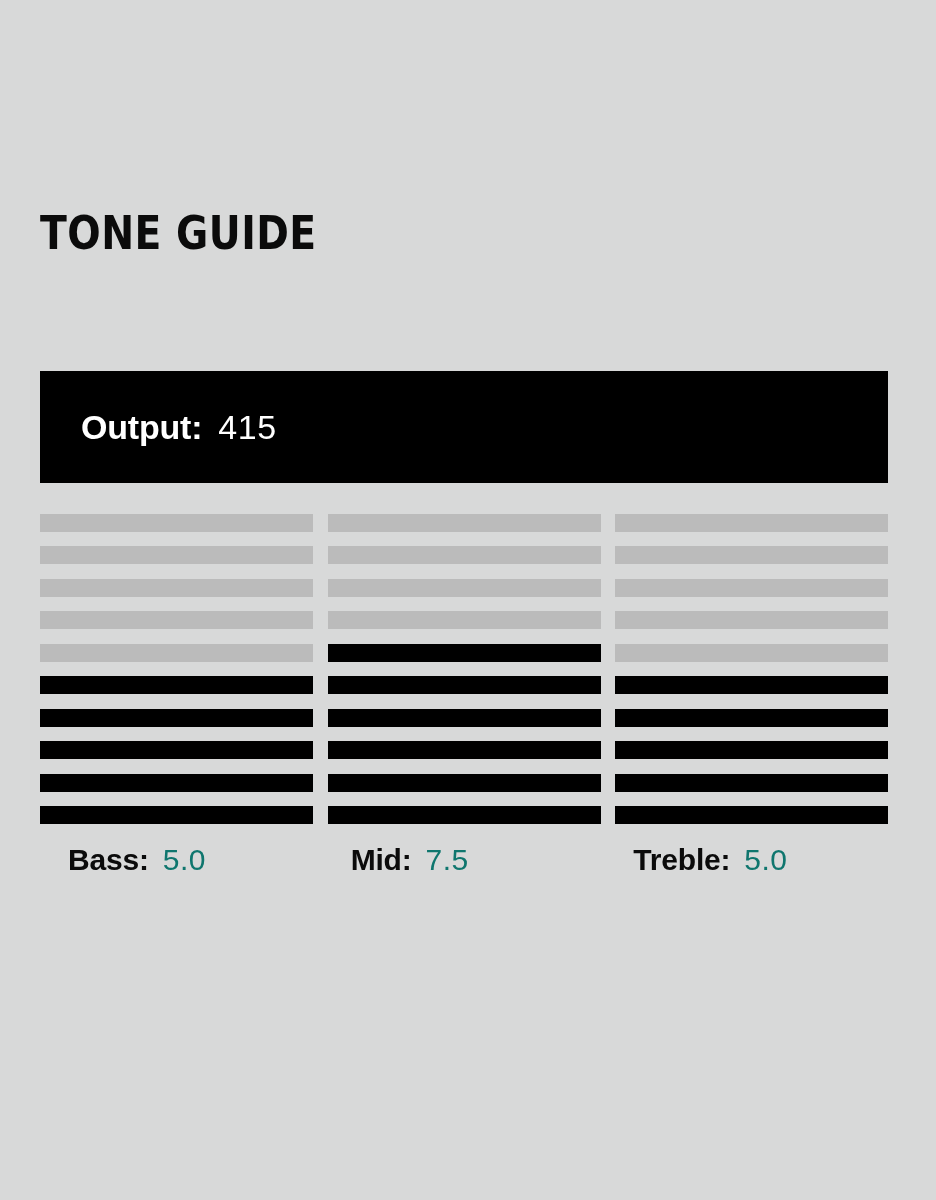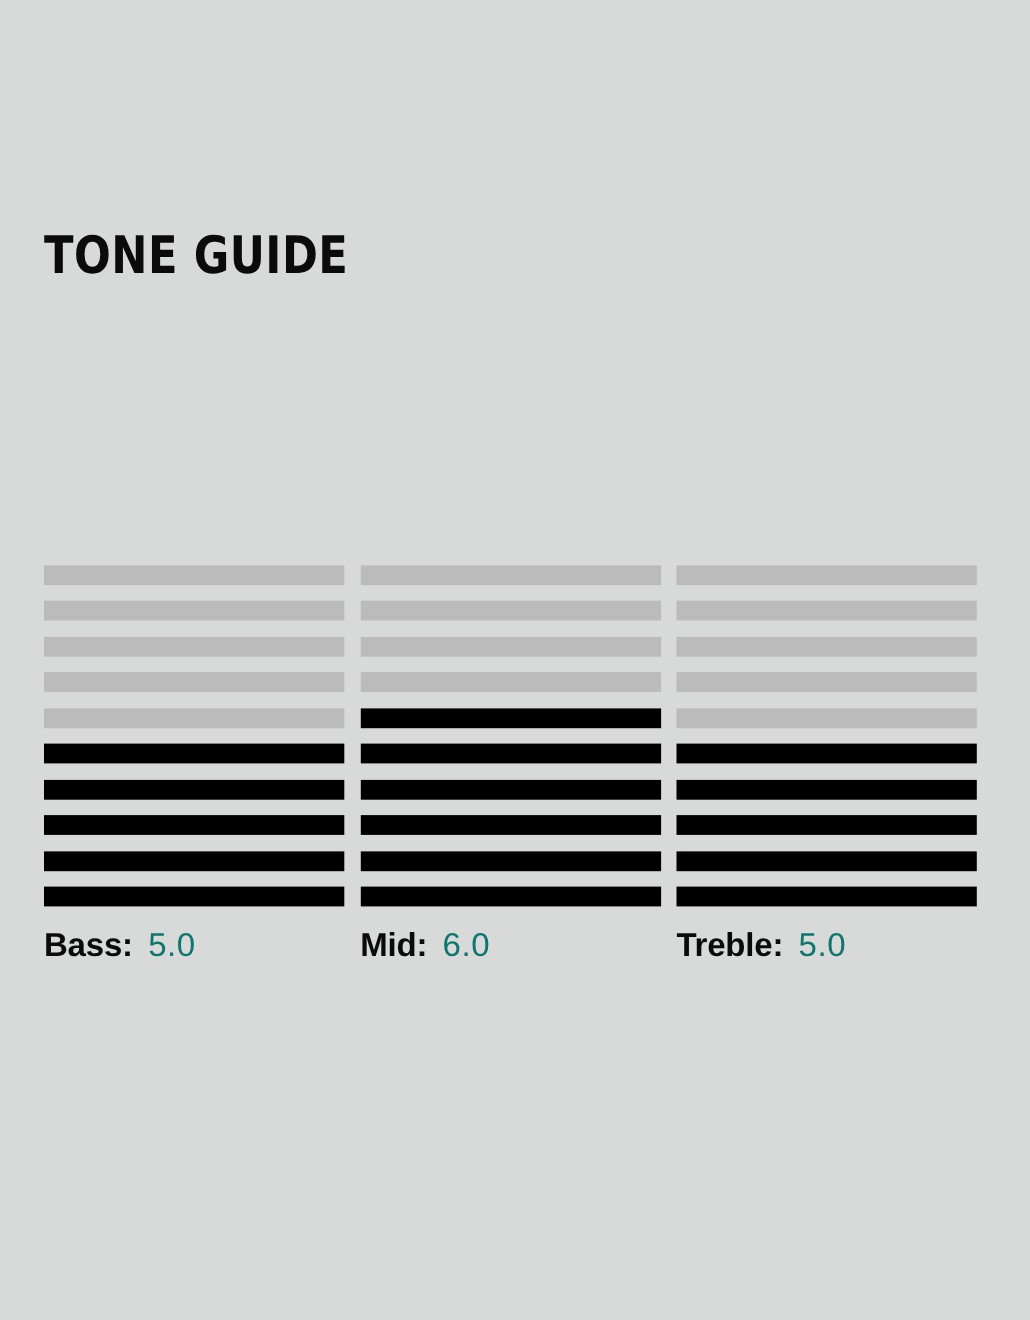--- a/index.html
+++ b/index.html
@@ -112,20 +112,21 @@
     width: 848px;
     display: flex;
     justify-content: space-between;
   }
 
   .meter-label-group {
     width: 273px;
     display: flex;
     align-items: center;
     white-space: nowrap;
+    margin-left: 28px;
   }
 
   .meter-label-name {
     font-size: 30px;
     font-weight: bold;
     color: #0b0b0b;
     letter-spacing: -0.2px;
   }
 
   .meter-label-value {
@@ -136,20 +137,26 @@
     letter-spacing: 0.5px;
   }
 </style>
 </head>
 <body>
 
 <div id="panel">
 
   <div id="page-title">TONE GUIDE</div>
 
+  <div id="output-banner">
+    <div class="banner-inner">
+      <span class="banner-label">Output:</span>
+      <span class="banner-value">415</span>
+    </div>
+  </div>
 
   <div id="meters">
       <div class="meter-column">
         <div class="meter-segment"></div>
         <div class="meter-segment"></div>
         <div class="meter-segment"></div>
         <div class="meter-segment"></div>
         <div class="meter-segment"></div>
         <div class="meter-segment on"></div>
         <div class="meter-segment on"></div>
@@ -183,21 +190,21 @@
       </div>
     </div>
 
   <div id="meter-labels">
       <div class="meter-label-group">
         <span class="meter-label-name">Bass:</span>
         <span class="meter-label-value">5.0</span>
       </div>
       <div class="meter-label-group">
         <span class="meter-label-name">Mid:</span>
-        <span class="meter-label-value">6.0</span>
+        <span class="meter-label-value">7.5</span>
       </div>
       <div class="meter-label-group">
         <span class="meter-label-name">Treble:</span>
         <span class="meter-label-value">5.0</span>
       </div>
     </div>
 
 </div>
 
 </body></html>

